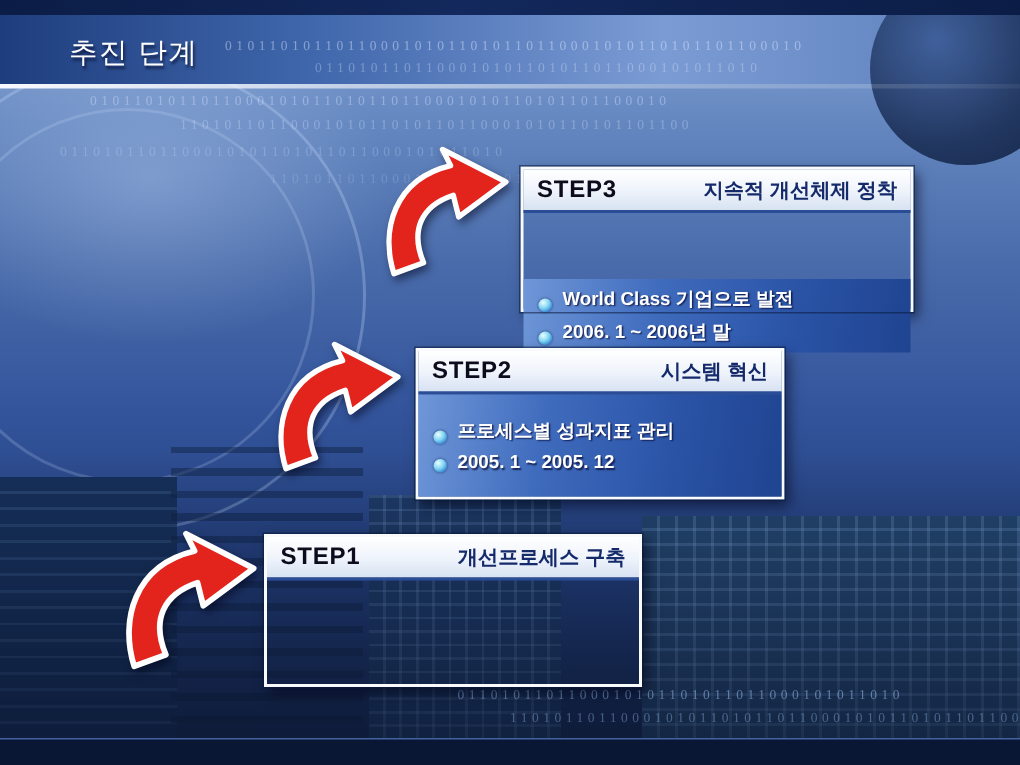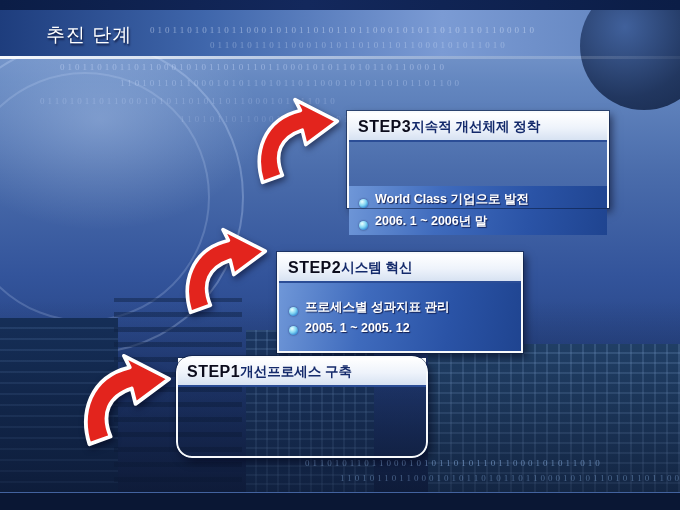--- a/index.html
+++ b/index.html
@@ -49,27 +49,27 @@
       repeating-linear-gradient(0deg,transparent 0 7px,rgba(120,160,210,.22) 7px 9px);}
   .bld-right{left:428px;top:344px;width:252px;height:148px;background:#24466f;
     background-image:repeating-linear-gradient(90deg,transparent 0 10px,rgba(130,170,220,.25) 10px 12px),
       repeating-linear-gradient(0deg,transparent 0 8px,rgba(130,170,220,.25) 8px 10px);}
   .bottom-fade{position:absolute;left:0;top:300px;width:680px;height:193px;pointer-events:none;
     background:linear-gradient(180deg,rgba(8,16,38,0),rgba(8,16,38,.60));}
   
   .step-box{position:absolute;z-index:5;border:2px solid #f8fafc;outline:1px solid rgba(10,25,60,.55);
     box-shadow:3px 4px 8px rgba(0,0,20,.55);display:flex;flex-direction:column;}
   .box3{left:347px;top:111px;width:258px;height:93px;gap:44px;}
-  .box2{left:277px;top:232px;width:242px;height:97px;margin-top:20px;}
-  .box1{left:176px;top:356px;width:248px;height:98px;border-radius:16px;}
+  .box2{left:277px;top:232px;width:242px;height:97px;}
+  .box1{left:176px;top:356px;width:248px;height:98px;}
   .step-header{height:27px;flex:0 0 27px;display:flex;align-items:center;padding:0 9px;
     background:linear-gradient(180deg,#ffffff 0%,#eef3fb 55%,#d7e2f2 100%);
     border-bottom:2px solid #2b4d96;}
   .step-label{font-size:16px;font-weight:800;color:#0c0c1c;letter-spacing:.5px;}
-  .step-title{flex:1;text-align:left;font-size:13.5px;font-weight:bold;color:#142a6b;}
+  .step-title{flex:1;text-align:right;font-size:13.5px;font-weight:bold;color:#142a6b;padding-left:28px;}
   .step-body{flex:1;display:flex;flex-direction:column;justify-content:center;gap:5px;padding:5px 10px;
     background:linear-gradient(100deg,#6f97d8 0%,#3f6bbd 35%,#2a53a6 70%,#1f4490 100%);}
   .bullet-row{display:flex;align-items:flex-end;gap:7px;}
   .bullet-dot{width:9px;height:9px;flex:0 0 9px;border-radius:50%;
     background:radial-gradient(circle at 35% 30%,#eaffff,#7fd4f2 45%,#2277cc 85%);
     box-shadow:0 0 2px rgba(0,0,40,.6);}
   .bullet-text{font-size:12.5px;font-weight:bold;color:#ffffff;text-shadow:1px 1px 1px rgba(0,0,40,.7);}
   
   .arrow{position:absolute;z-index:4;filter:drop-shadow(2px 3px 3px rgba(0,0,20,.5));}
   .arrow3{left:250px;top:96px;width:90px;height:90px;}

